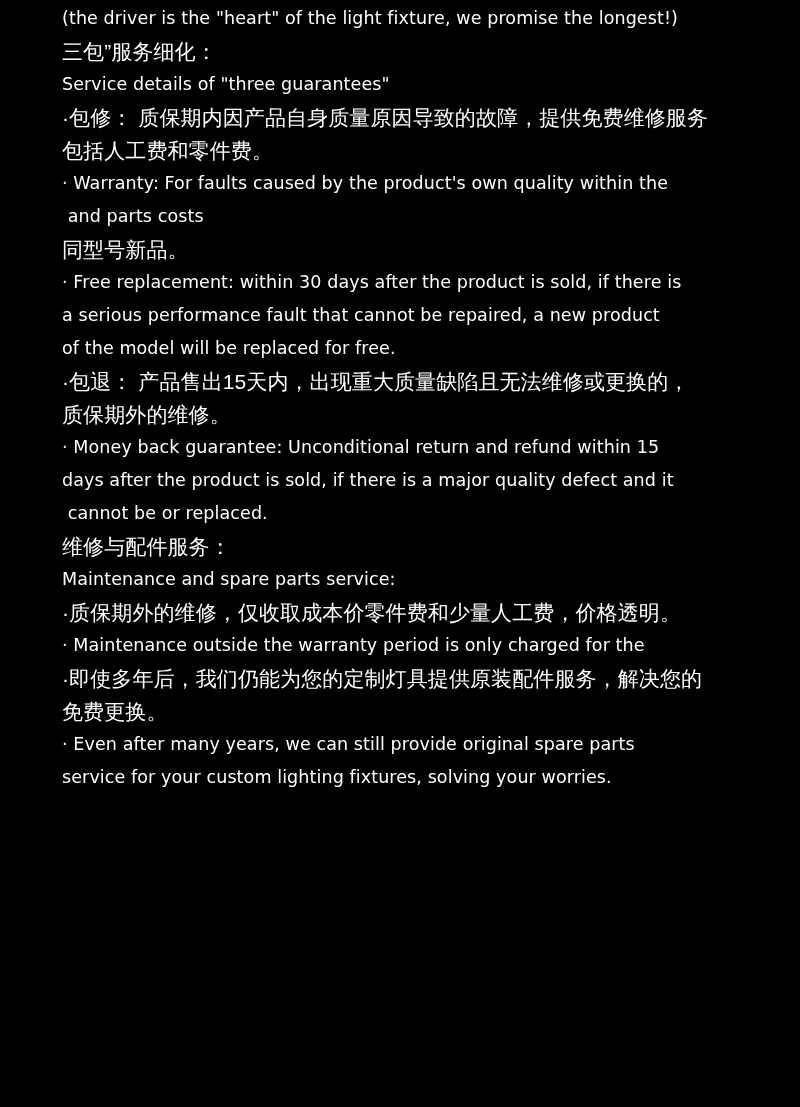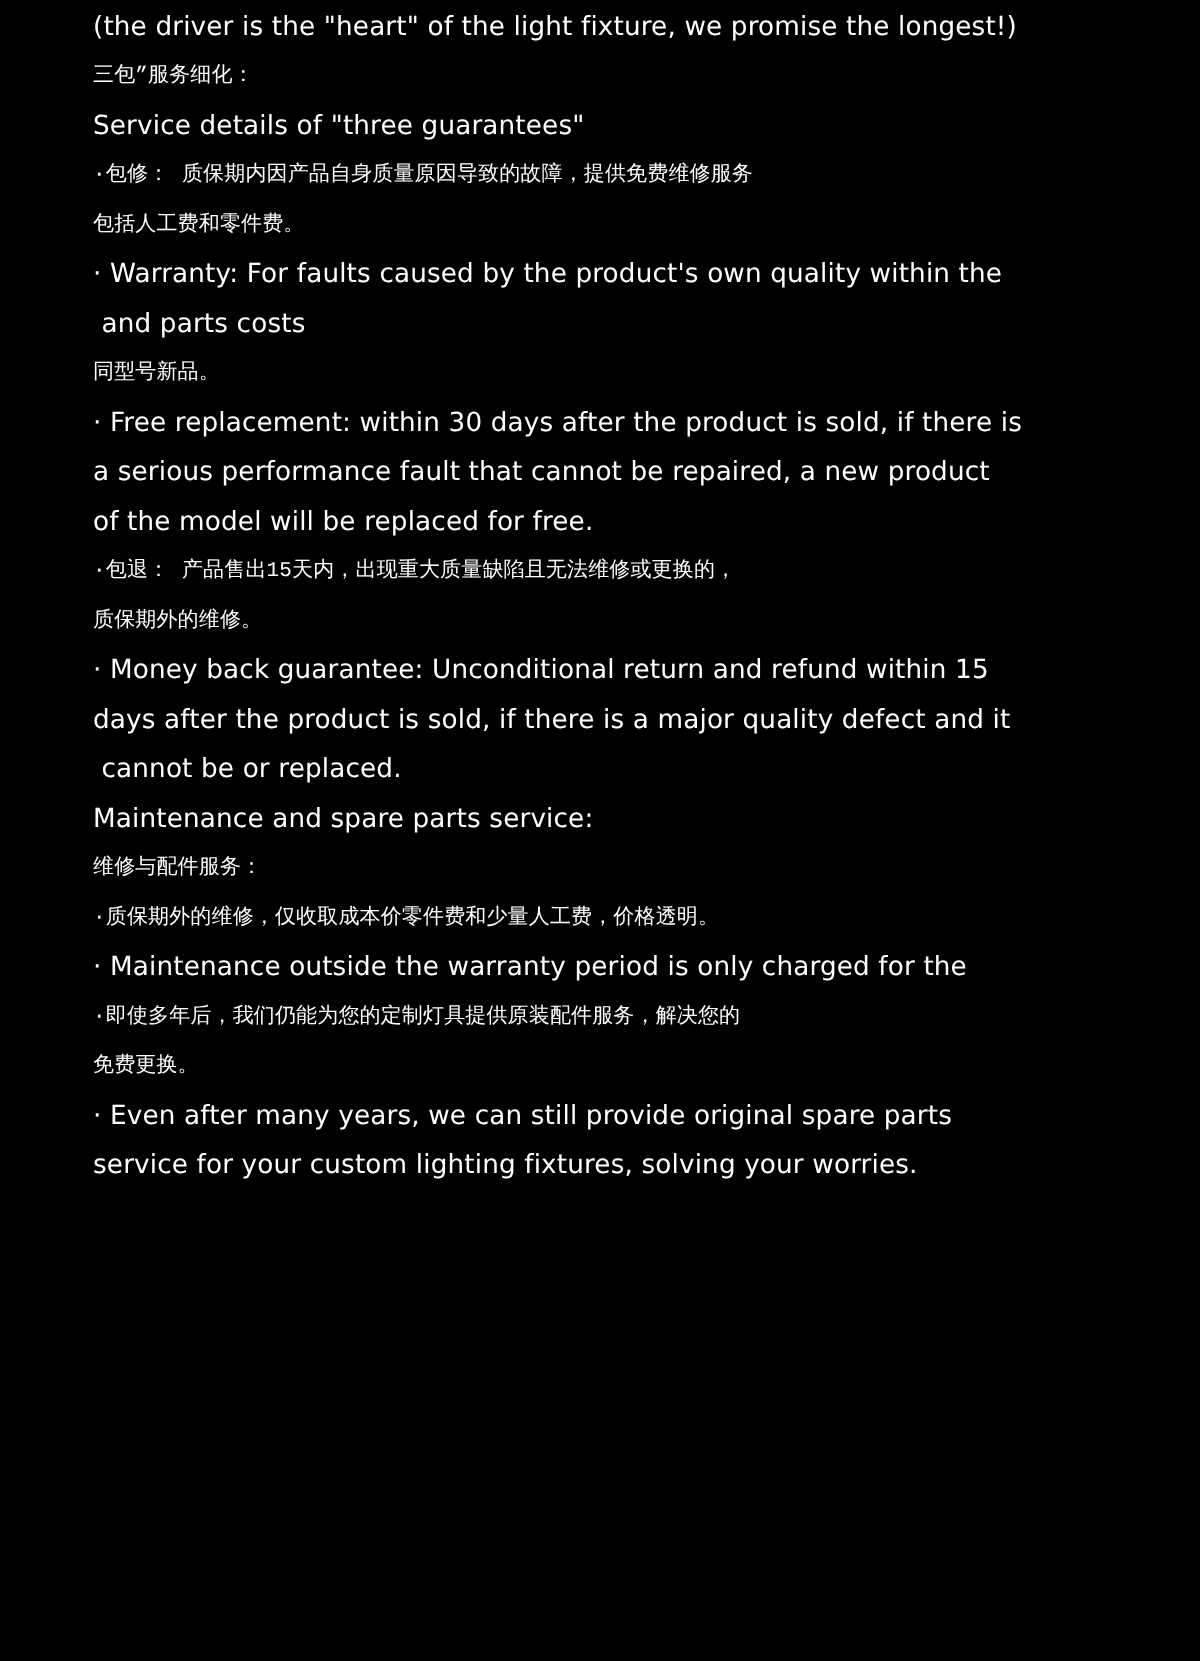--- a/index.html
+++ b/index.html
@@ -25,22 +25,22 @@
     font-size: 17.5px;
     line-height: 33px;
     letter-spacing: 0.1px;
     white-space: pre-wrap;
     word-break: break-word;
   }
   .indent {
     padding-left: 14px;
   }
   .cjk {
-    font-family: Liberation Mono, monospace;
-    font-size: 14px;
+    font-family: Liberation Sans, sans-serif;
+    font-size: 21px;
   }
   .block {
     margin: 0;
     padding: 0;
   }
   .spacer-bottom {
     height: 180px;
   }
 </style>
 </head>
@@ -58,22 +58,22 @@
     <div class="line block"> and parts costs</div>
     <div class="line block cjk">同型号新品。</div>
     <div class="line block">· Free replacement: within 30 days after the product is sold, if there is</div>
     <div class="line block">a serious performance fault that cannot be repaired, a new product</div>
     <div class="line block">of the model will be replaced for free.</div>
     <div class="line block indent cjk">·包退： 产品售出15天内，出现重大质量缺陷且无法维修或更换的，</div>
     <div class="line block cjk">质保期外的维修。</div>
     <div class="line block">· Money back guarantee: Unconditional return and refund within 15</div>
     <div class="line block">days after the product is sold, if there is a major quality defect and it</div>
     <div class="line block"> cannot be or replaced.</div>
+    <div class="line block cjk">维修与配件服务：</div>
     <div class="line block">Maintenance and spare parts service:</div>
-    <div class="line block cjk">维修与配件服务：</div>
     <div class="line block indent cjk">·质保期外的维修，仅收取成本价零件费和少量人工费，价格透明。</div>
     <div class="line block">· Maintenance outside the warranty period is only charged for the</div>
     <div class="line block indent cjk">·即使多年后，我们仍能为您的定制灯具提供原装配件服务，解决您的</div>
     <div class="line block cjk">免费更换。</div>
     <div class="line block">· Even after many years, we can still provide original spare parts</div>
     <div class="line block">service for your custom lighting fixtures, solving your worries.</div>
 
     <div class="spacer-bottom"></div>
   </div>
 </div>

